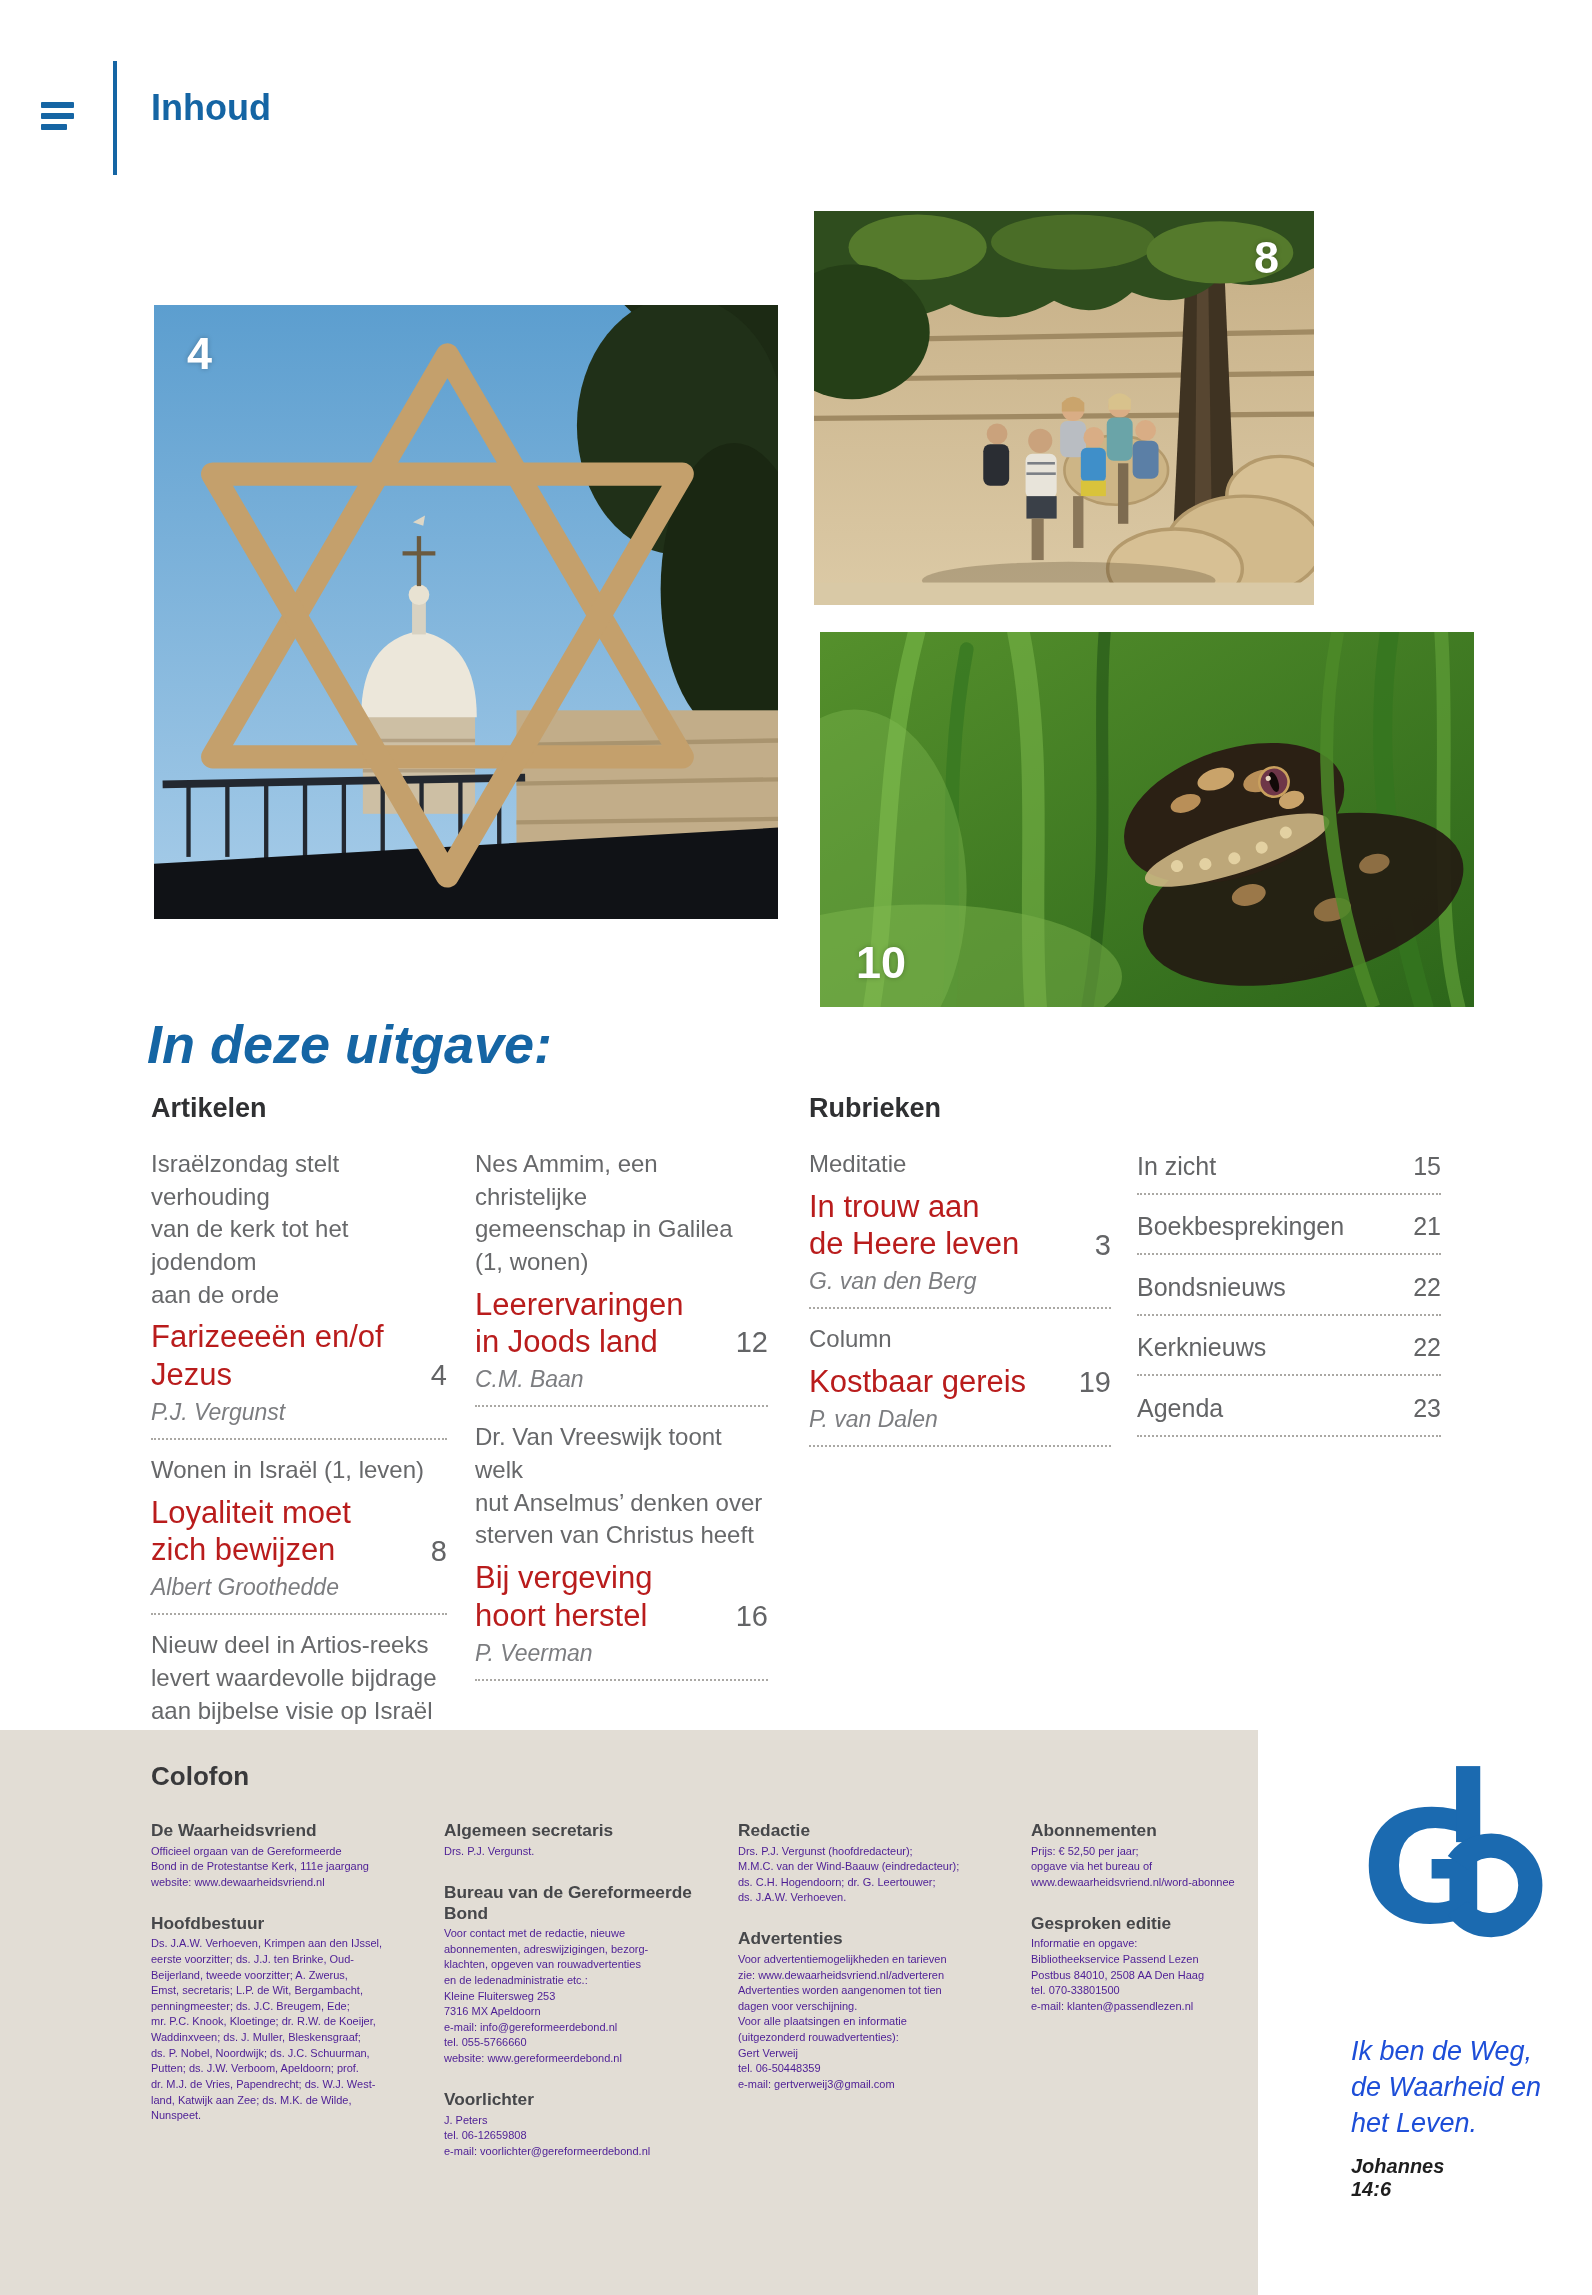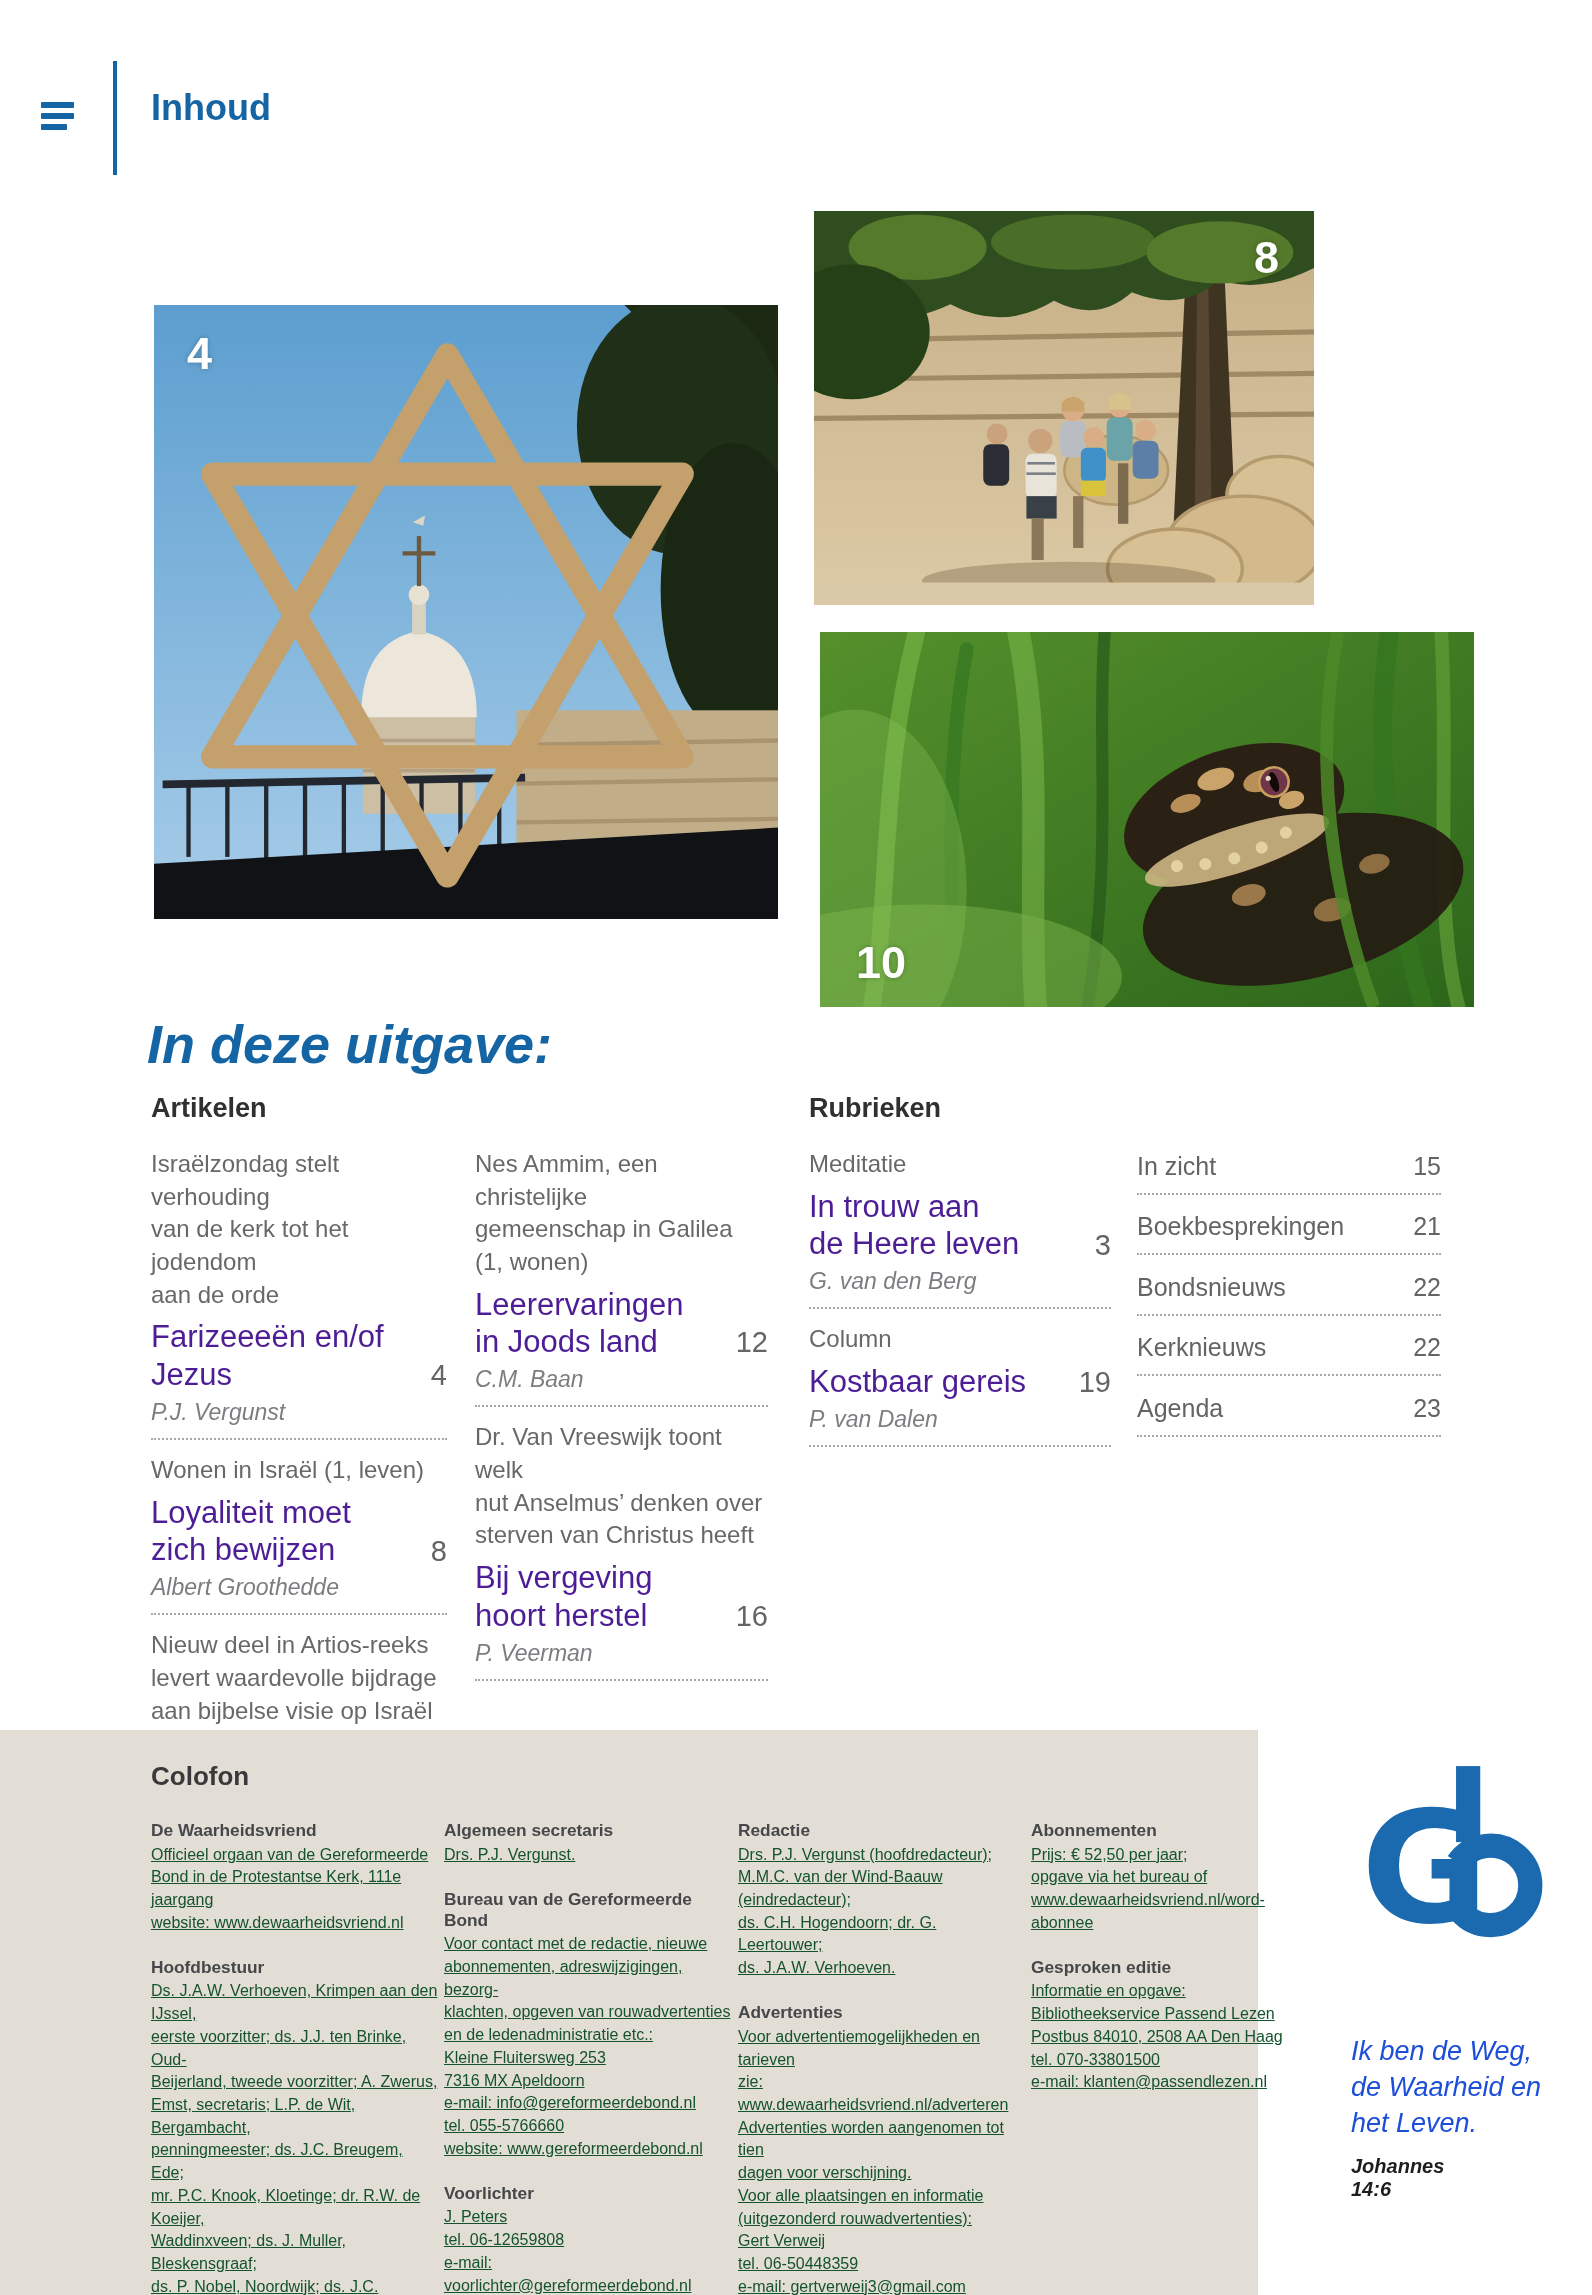--- a/index.html
+++ b/index.html
@@ -38,36 +38,36 @@
 
   .toc-col{position:absolute;top:1108px;}
   .col1{left:151px;width:296px;}
   .col2{left:475px;width:293px;}
   .col3{left:809px;width:302px;}
   .col4{left:1137px;width:304px;}
 
   .toc-item{cursor:pointer;}
   .toc-intro{font-size:24px;line-height:1.36;color:#67686a;white-space:pre-line;margin:0 0 7px 0;}
   .toc-titleline{display:flex;justify-content:space-between;align-items:flex-end;margin:0 0 5.2px 0;}
-  .toc-title{font-size:31px;line-height:1.22;color:#4c1d95;white-space:pre-line;}
+  .toc-title{font-size:31px;line-height:1.22;color:#b91c1c;white-space:pre-line;}
   .toc-page{font-size:29px;color:#636466;padding-bottom:1.7px;margin-left:10.4px;}
   .toc-author{font-style:italic;font-size:23px;color:#7c7d80;margin:0 0 12px 0;}
   .dotted{border-bottom:2.6px dotted #aaa8a4;height:0;margin-bottom:14px;}
 
   .page-row{display:flex;justify-content:space-between;font-size:25px;color:#636466;
             padding:3.5px 0 12px 0;cursor:pointer;}
 
   
   .colofon{position:absolute;left:0;top:1690px;width:1258px;height:606px;background:#e2ddd5;}
   .colofon-title{position:absolute;left:151px;top:31px;margin:0;font-size:26px;font-weight:bold;color:#39393b;}
   .ccol{position:absolute;top:90px;width:287px;}
   .ccol1{left:151px;} .ccol2{left:444px;} .ccol3{left:738px;} .ccol4{left:1031px;}
   .cblock{margin-bottom:22.4px;}
   .cblock h4{margin:0 0 2.6px 0;font-size:17.3px;font-weight:bold;color:#46474a;}
-  .cblock p{margin:0;font-size:16px;line-height:1.42;color:#14532d;white-space:pre-line;text-decoration:underline;}
+  .cblock p{margin:0;font-size:11px;line-height:1.42;color:#4c1d95;white-space:pre-line;}
 
   .logo-wrap{position:absolute;left:1342px;top:24px;width:216px;height:216px;}
   .quote{position:absolute;left:1351px;top:304px;width:233px;font-size:27px;font-style:italic;
          line-height:1.33;color:#1d4ed8;white-space:pre-line;}
   .quote-source{position:absolute;left:1351px;top:425px;font-size:20px;font-weight:bold;color:#1e1e1e;font-style:italic;}
 </style>
 </head>
 <body>
 
 <div class="page">

